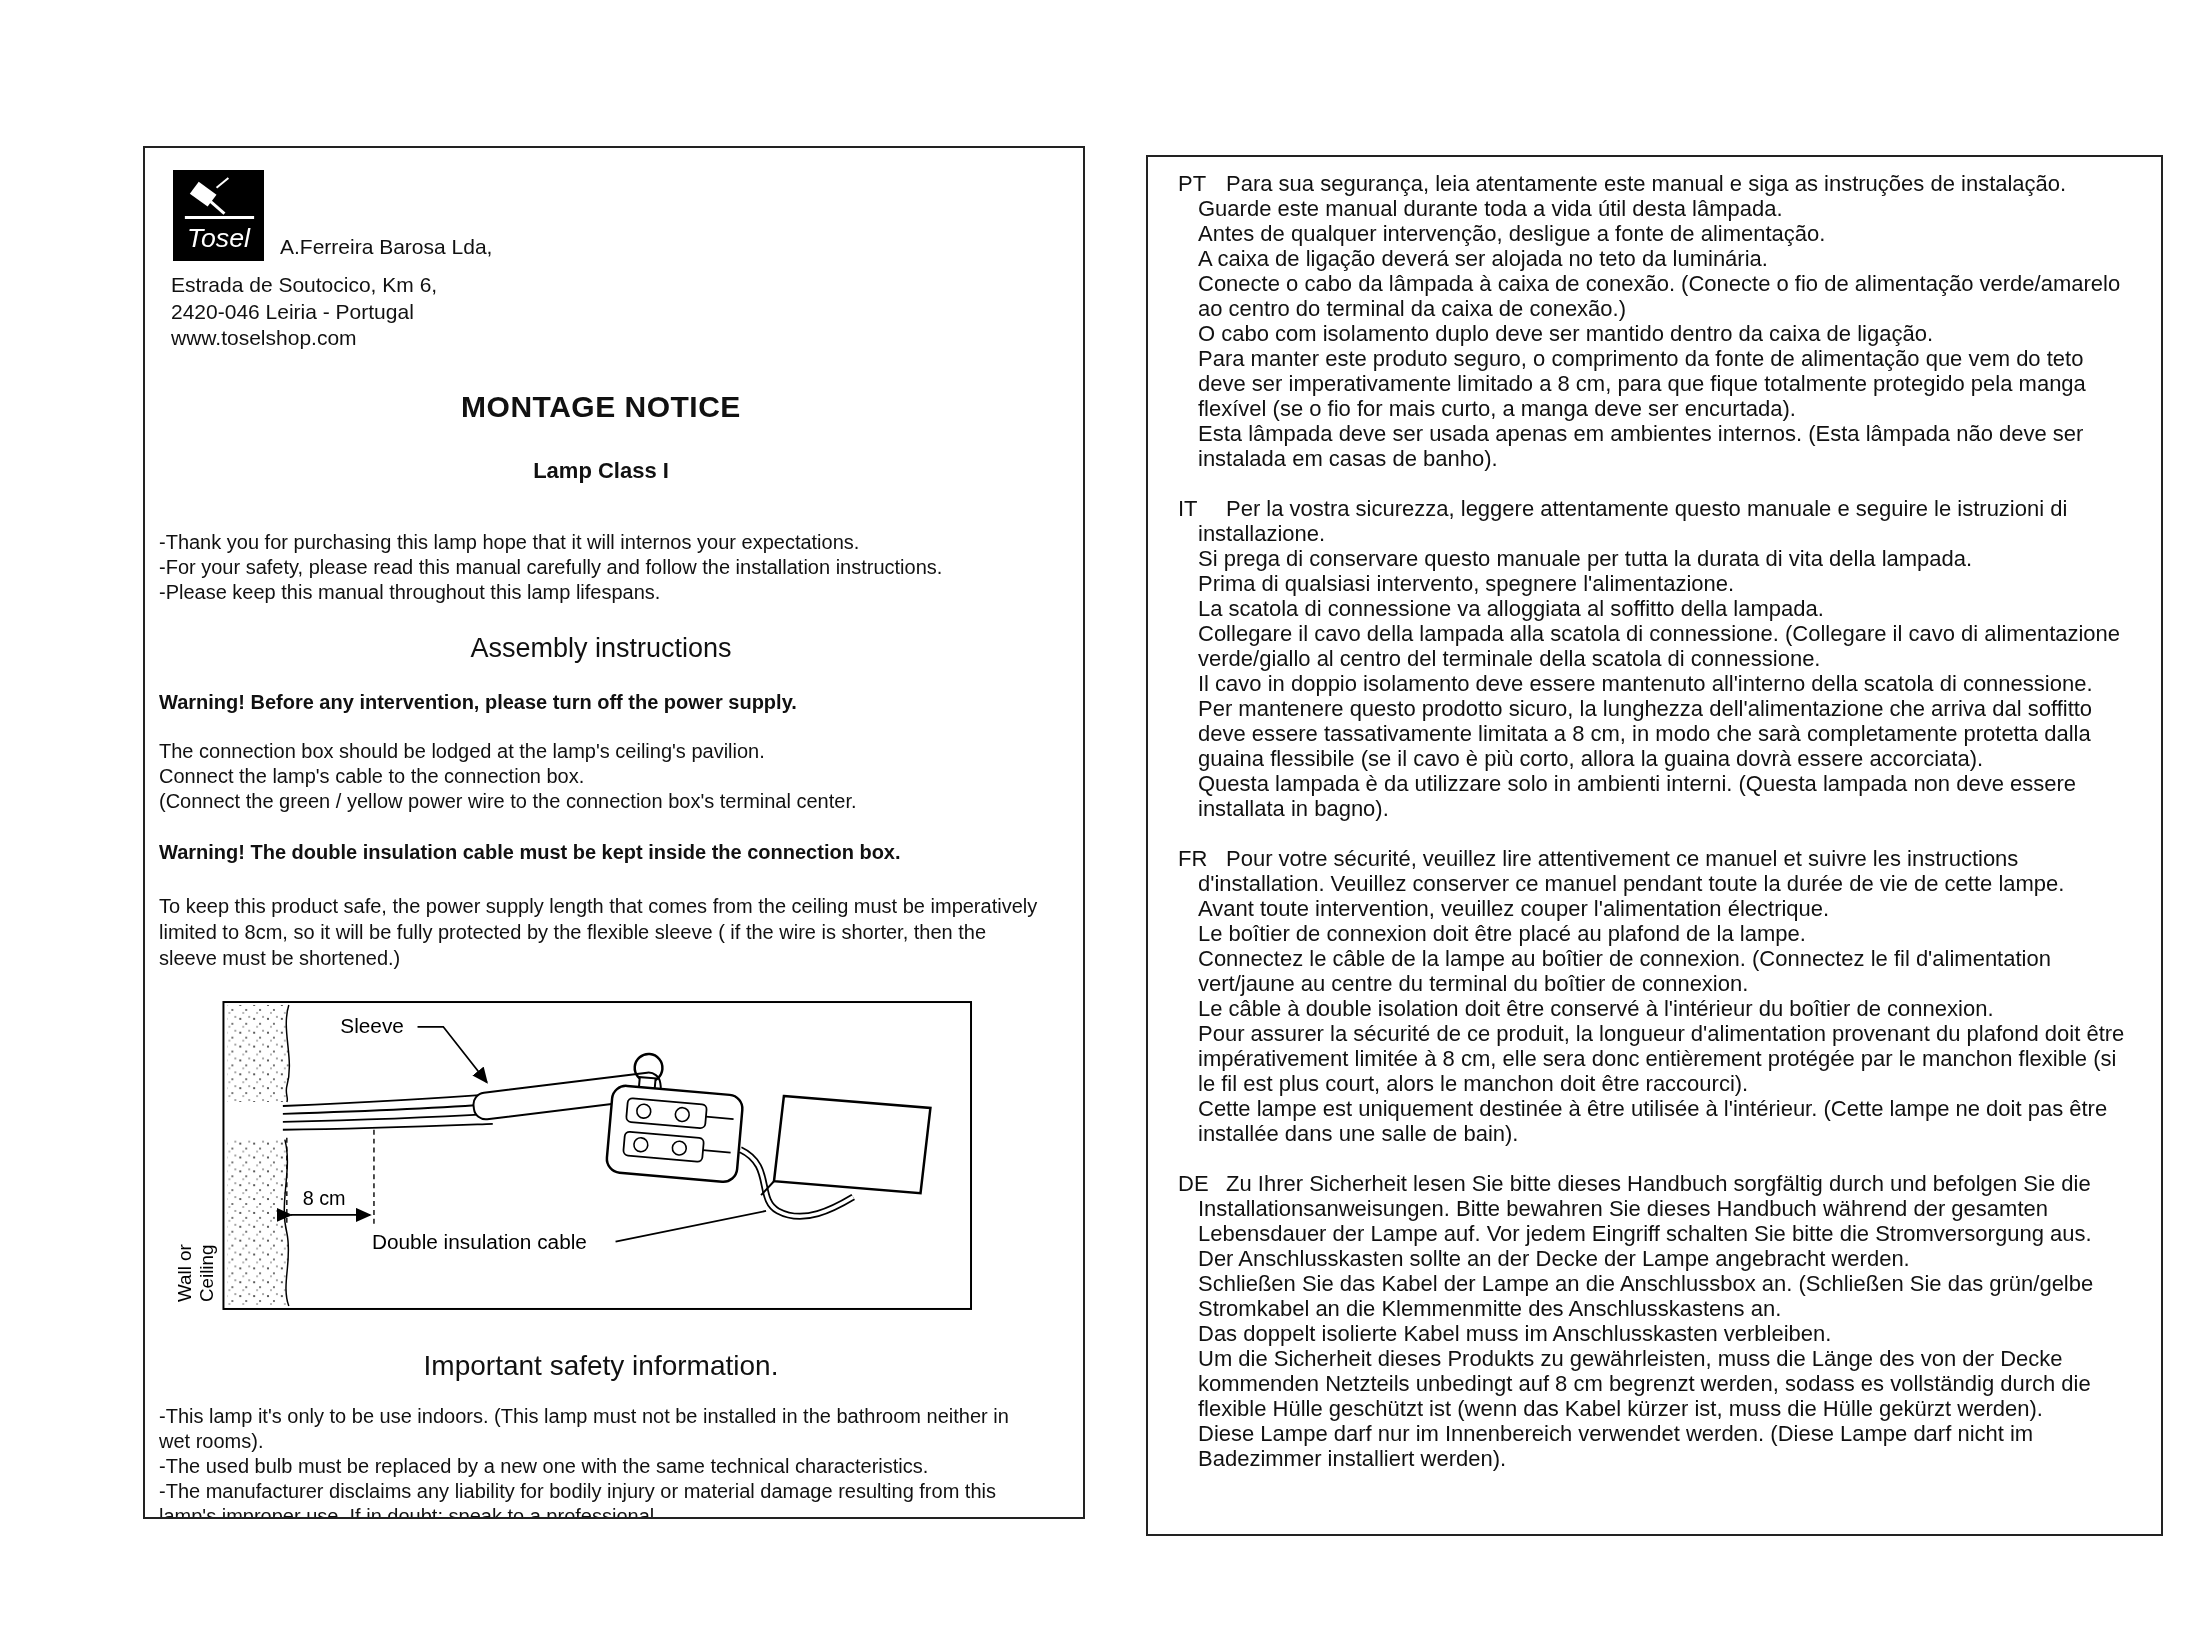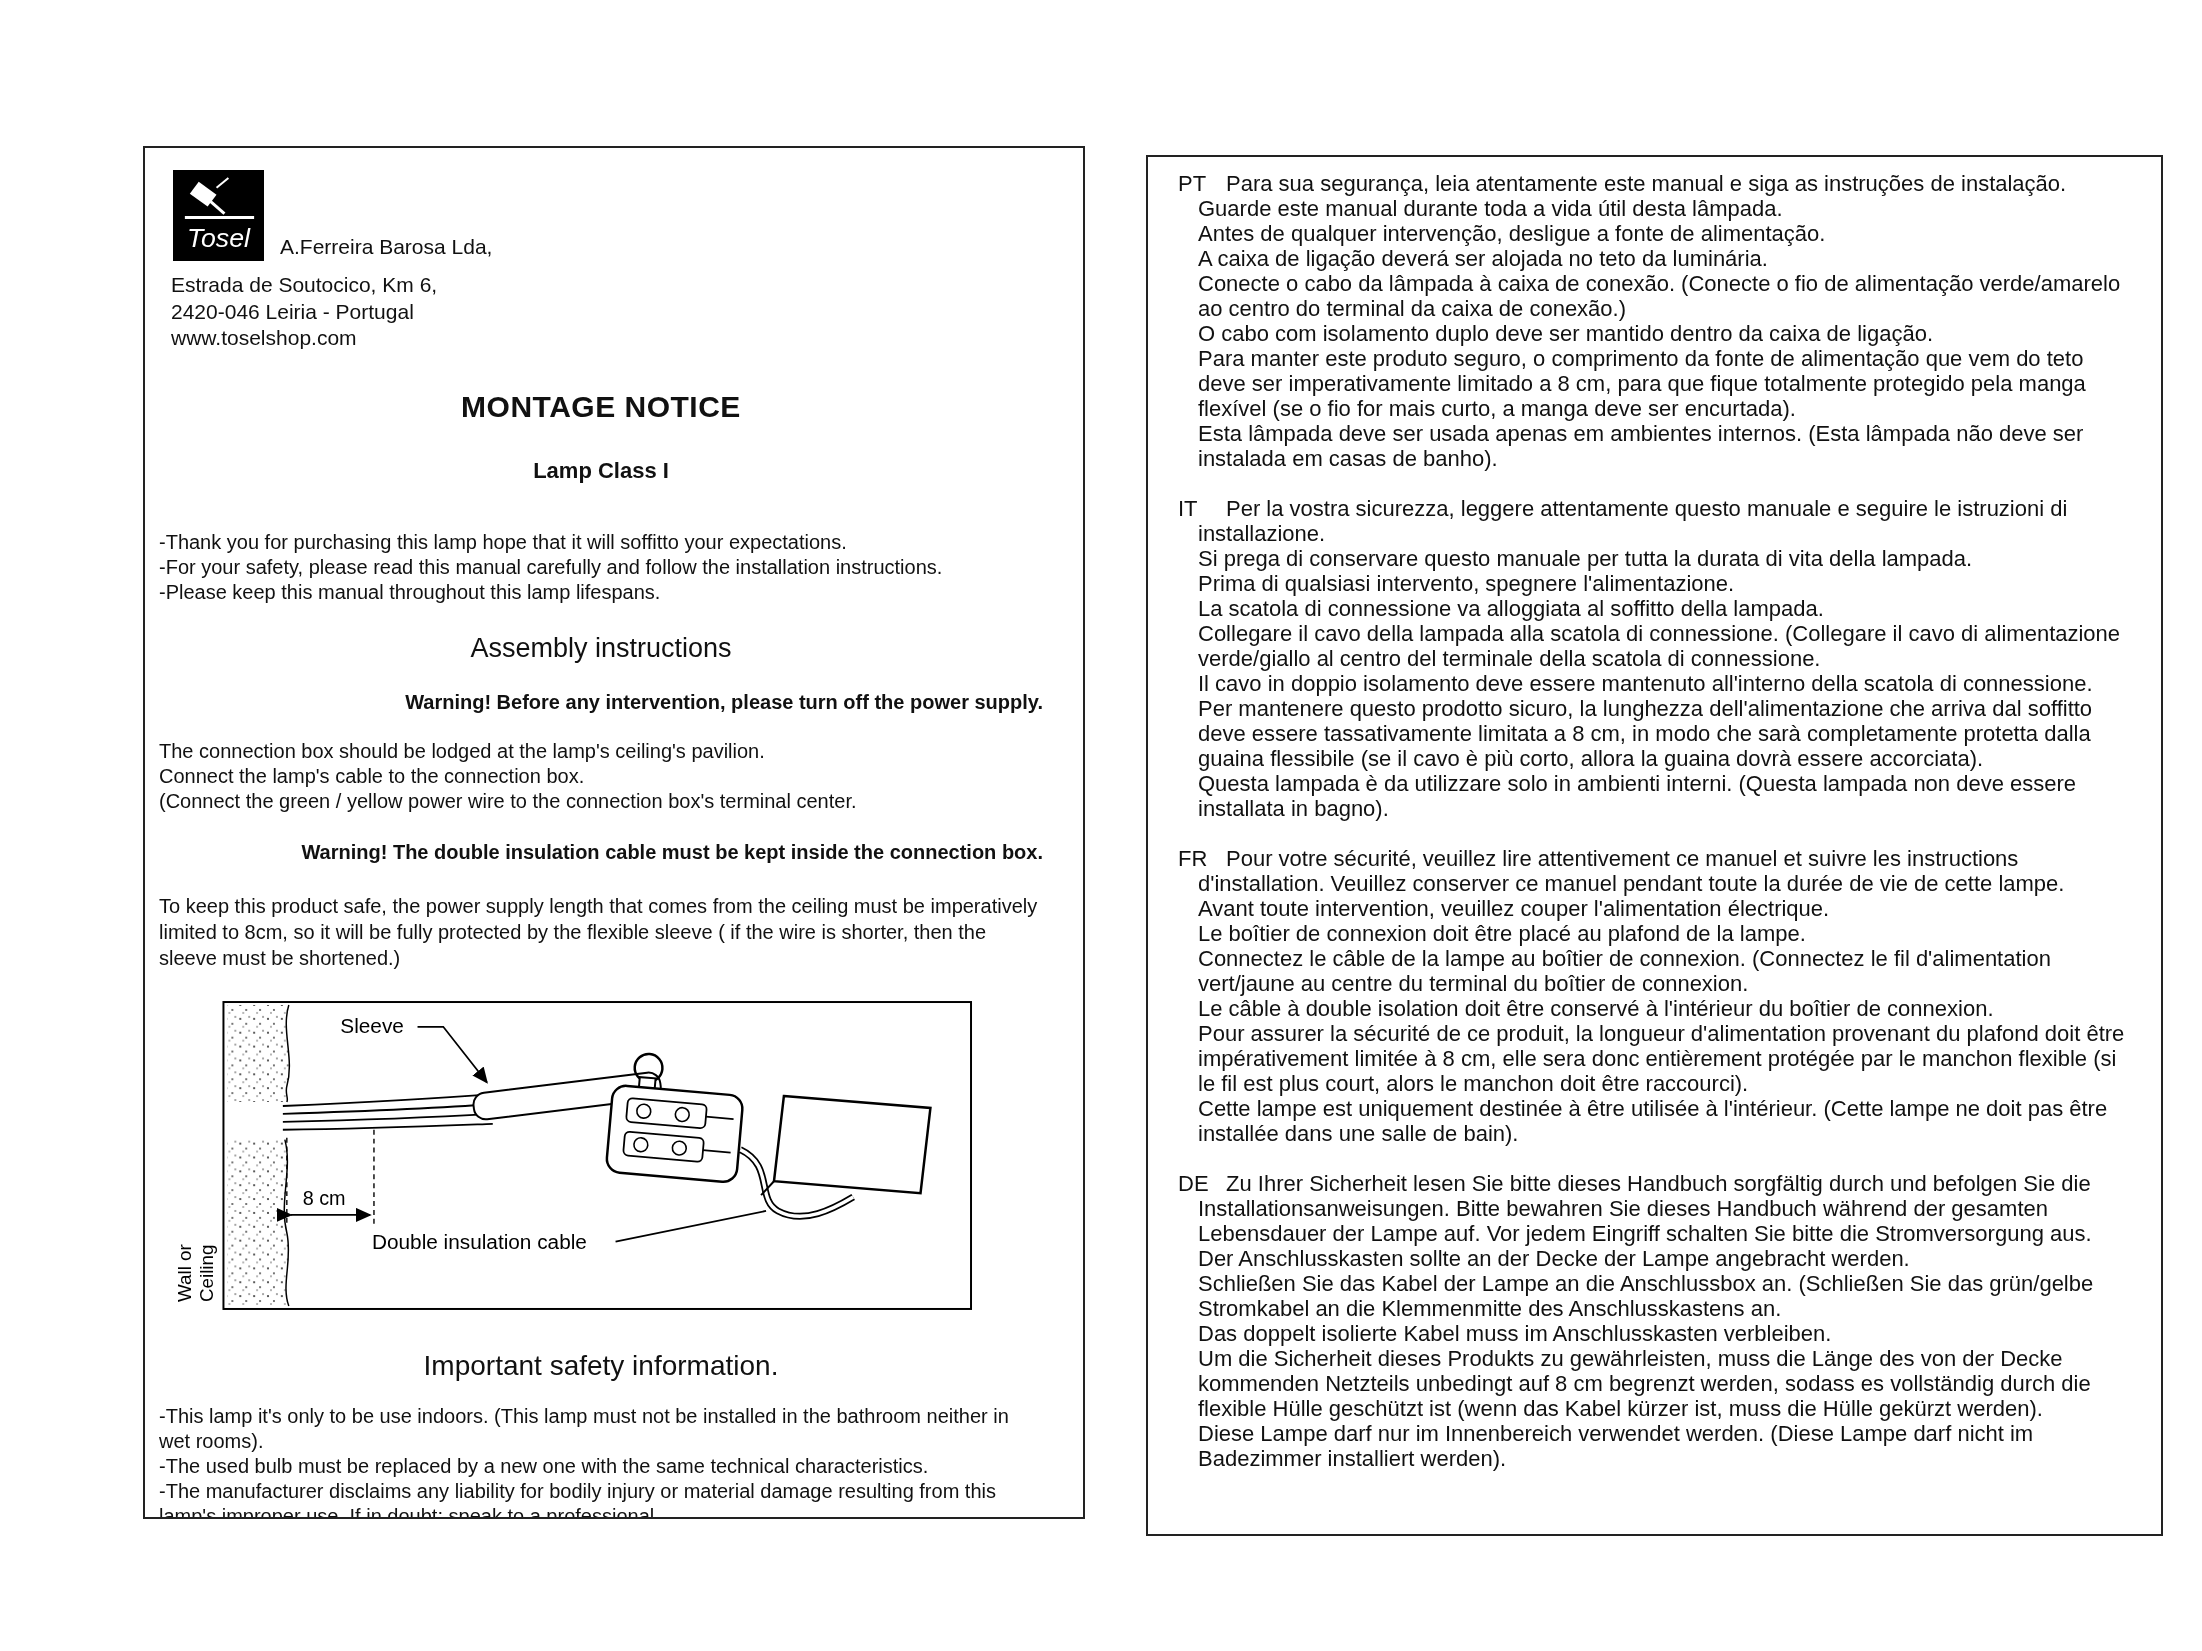--- a/index.html
+++ b/index.html
@@ -18,21 +18,21 @@
   .logo { position: absolute; left: 14px; top: 0; width: 91px; height: 91px; }
   .company-1 { position: absolute; left: 121px; top: 65px; font-size: 21px; }
   .company-2 { position: absolute; left: 12px;  top: 103px; font-size: 21px; }
   .company-3 { position: absolute; left: 12px;  top: 130px; font-size: 21px; }
   .company-4 { position: absolute; left: 12px;  top: 156px; font-size: 21px; }
 
   .title     { text-align: center; font-size: 30px; font-weight: 700; letter-spacing: 0.5px; margin-top: 24px; }
   .subtitle  { text-align: center; font-size: 22px; font-weight: 700; margin-top: 34px; }
   .intro     { margin-top: 46px; font-size: 20px; line-height: 25px; }
   .h-assembly{ text-align: center; font-size: 27px; font-weight: 400; margin-top: 28px; }
-  .warning   { font-size: 20px; font-weight: 700; margin-top: 26px; line-height: 25px; text-align: right; }
+  .warning   { font-size: 20px; font-weight: 700; margin-top: 26px; line-height: 25px; }
   .plain-lines { margin-top: 24px; font-size: 20px; line-height: 25px; }
   .keep-safe { margin-top: 28px; font-size: 20px; line-height: 26px; }
   .diagram-wrap { margin: 30px 0 0 10px; }
   .h-safety  { text-align: center; font-size: 28px; font-weight: 400; margin-top: 36px; }
   .safety    { margin-top: 22px; font-size: 20px; line-height: 25px; }
 
   
   .lang-section { margin-bottom: 25px; }
   .lang-section p {
     font-size: 22px; line-height: 25px;
@@ -61,21 +61,21 @@
     <div class="company-1">A.Ferreira Barosa Lda,</div>
     <div class="company-2">Estrada de Soutocico, Km 6,</div>
     <div class="company-3">2420-046 Leiria - Portugal</div>
     <div class="company-4">www.toselshop.com</div>
   </header>
 
   <h1 class="title">MONTAGE NOTICE</h1>
   <h2 class="subtitle">Lamp Class I</h2>
 
   <div class="intro">
-    <div>-Thank you for purchasing this lamp hope that it will soffitto your expectations.</div>
+    <div>-Thank you for purchasing this lamp hope that it will internos your expectations.</div>
     <div>-For your safety, please read this manual carefully and follow the installation instructions.</div>
     <div>-Please keep this manual throughout this lamp lifespans.</div>
   </div>
 
   <h2 class="h-assembly">Assembly instructions</h2>
 
   <div class="warning">Warning! Before any intervention, please turn off the power supply.</div>
 
   <div class="plain-lines">
     <div>The connection box should be lodged at the lamp's ceiling's pavilion.</div>

